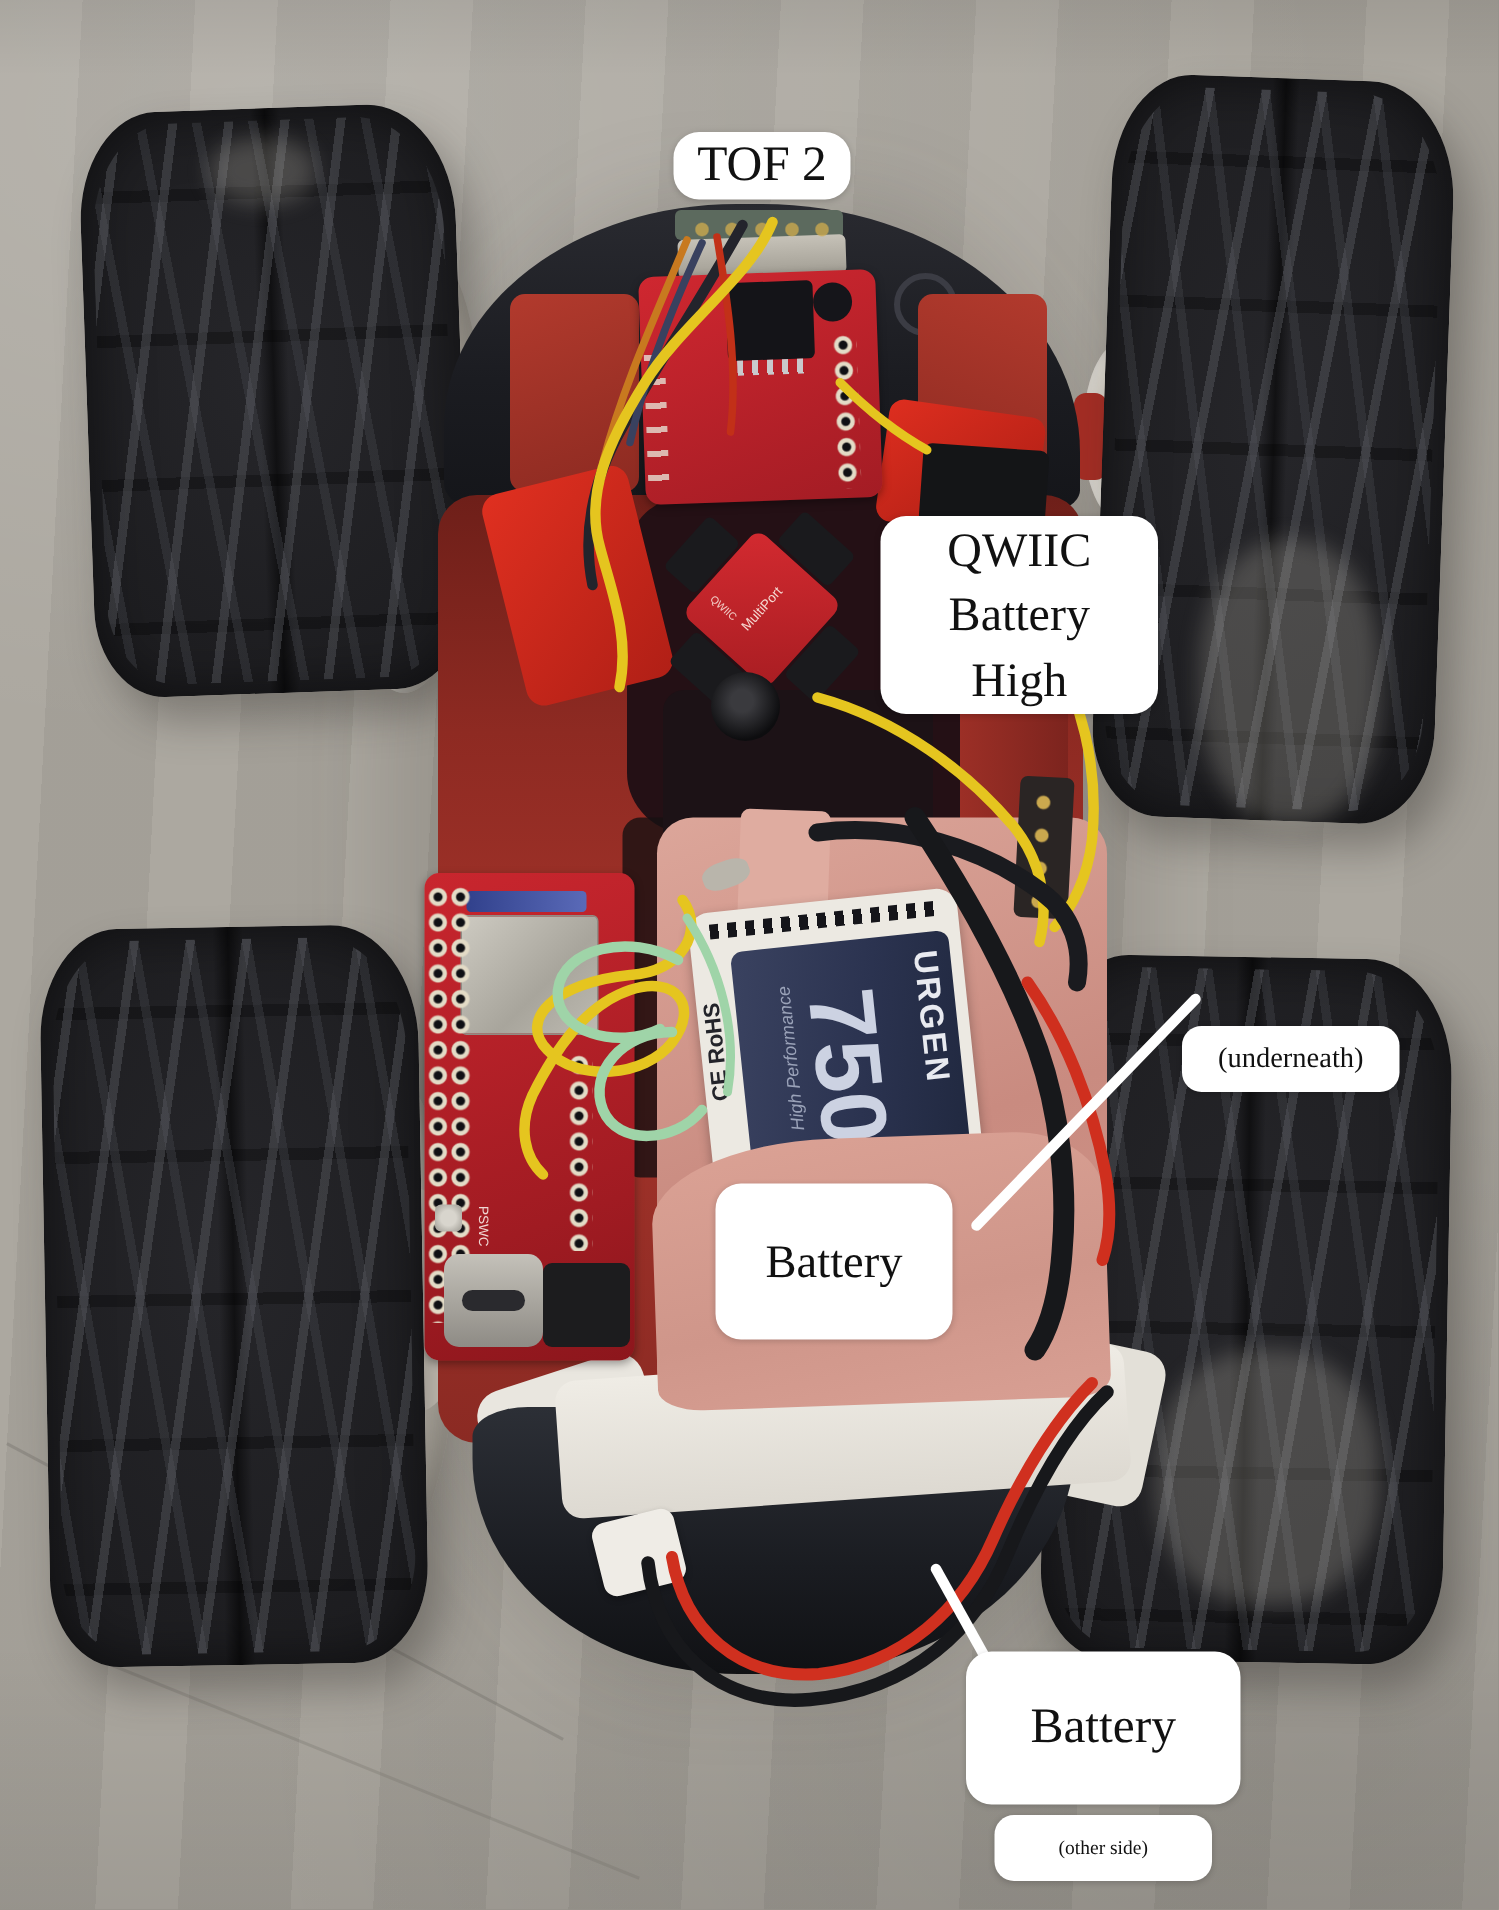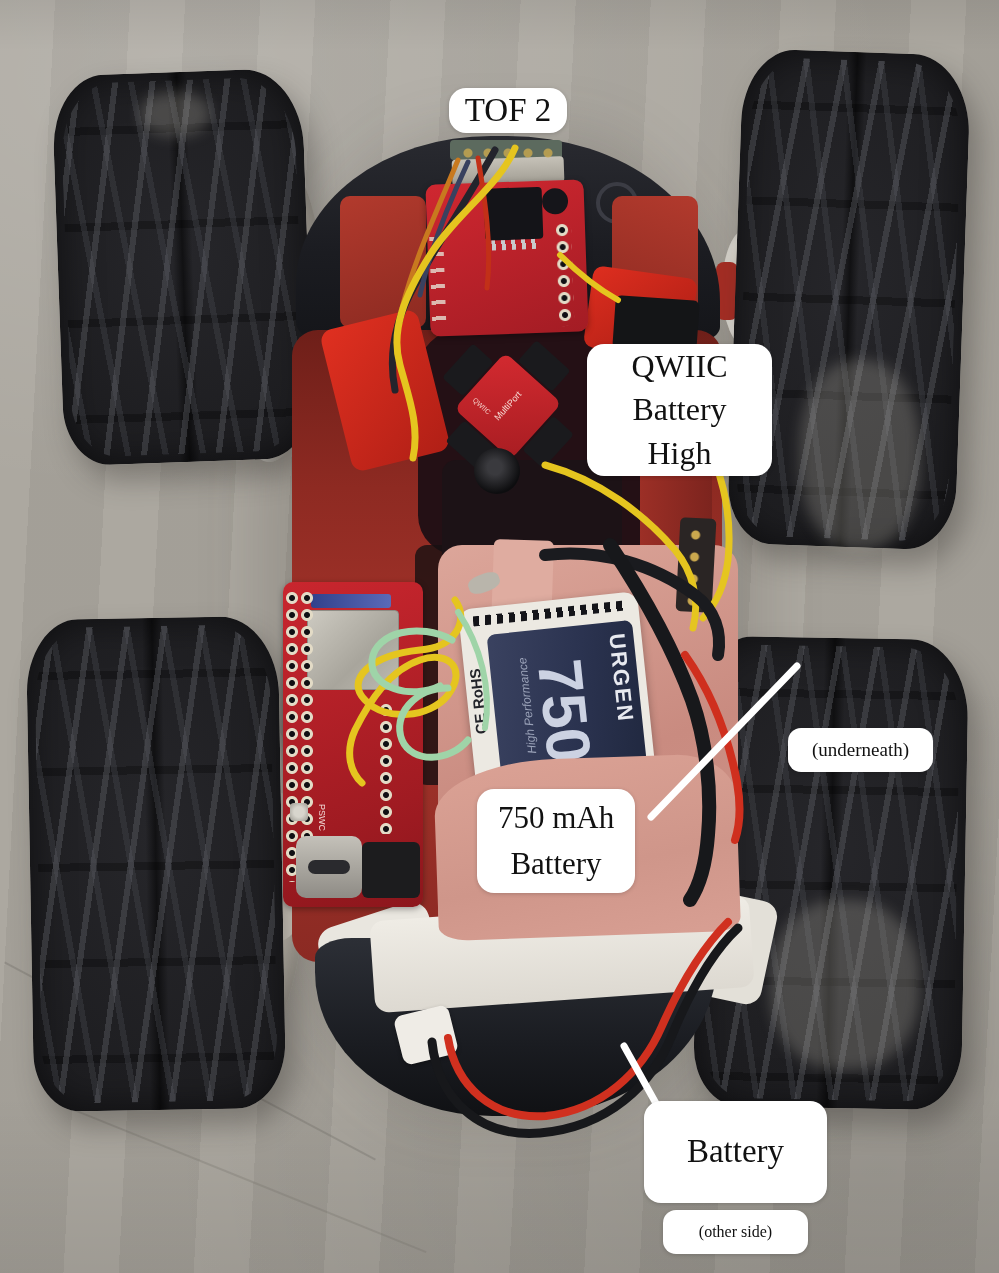--- a/index.html
+++ b/index.html
@@ -212,30 +212,29 @@
   </div>
 
 
   <div class="label" style="left:587px;top:344px;width:185px;height:132px;font-size:32px;">
     <span class="sub">QWIIC</span>
     <span class="sub">Battery</span>
     <span class="sub">High</span>
   </div>
 
 
-  <div class="label label-note" style="left:788px;top:728px;width:145px;height:44px;">
+  <div class="label label-note" style="left:788px;top:684px;width:145px;height:44px;">
     <span class="sub">(underneath)</span>
   </div>
 
   <div class="label" style="left:477px;top:789px;width:158px;height:104px;font-size:31px;line-height:1.5;">
-    <span class="sub">750 mAh</span>
     <span class="sub">Battery</span>
   </div>
 
 
   <div class="label" style="left:644px;top:1101px;width:183px;height:102px;line-height:1.45;">
     <span class="sub">Battery</span>
   </div>
-  <div class="label label-note" style="left:663px;top:1210px;width:145px;height:44px;font-size:16px;">
+  <div class="label label-note" style="left:663px;top:1210px;width:145px;height:44px;font-size:13px;">
     <span class="sub">(other side)</span>
   </div>
 
 </div>
 
 </body></html>

